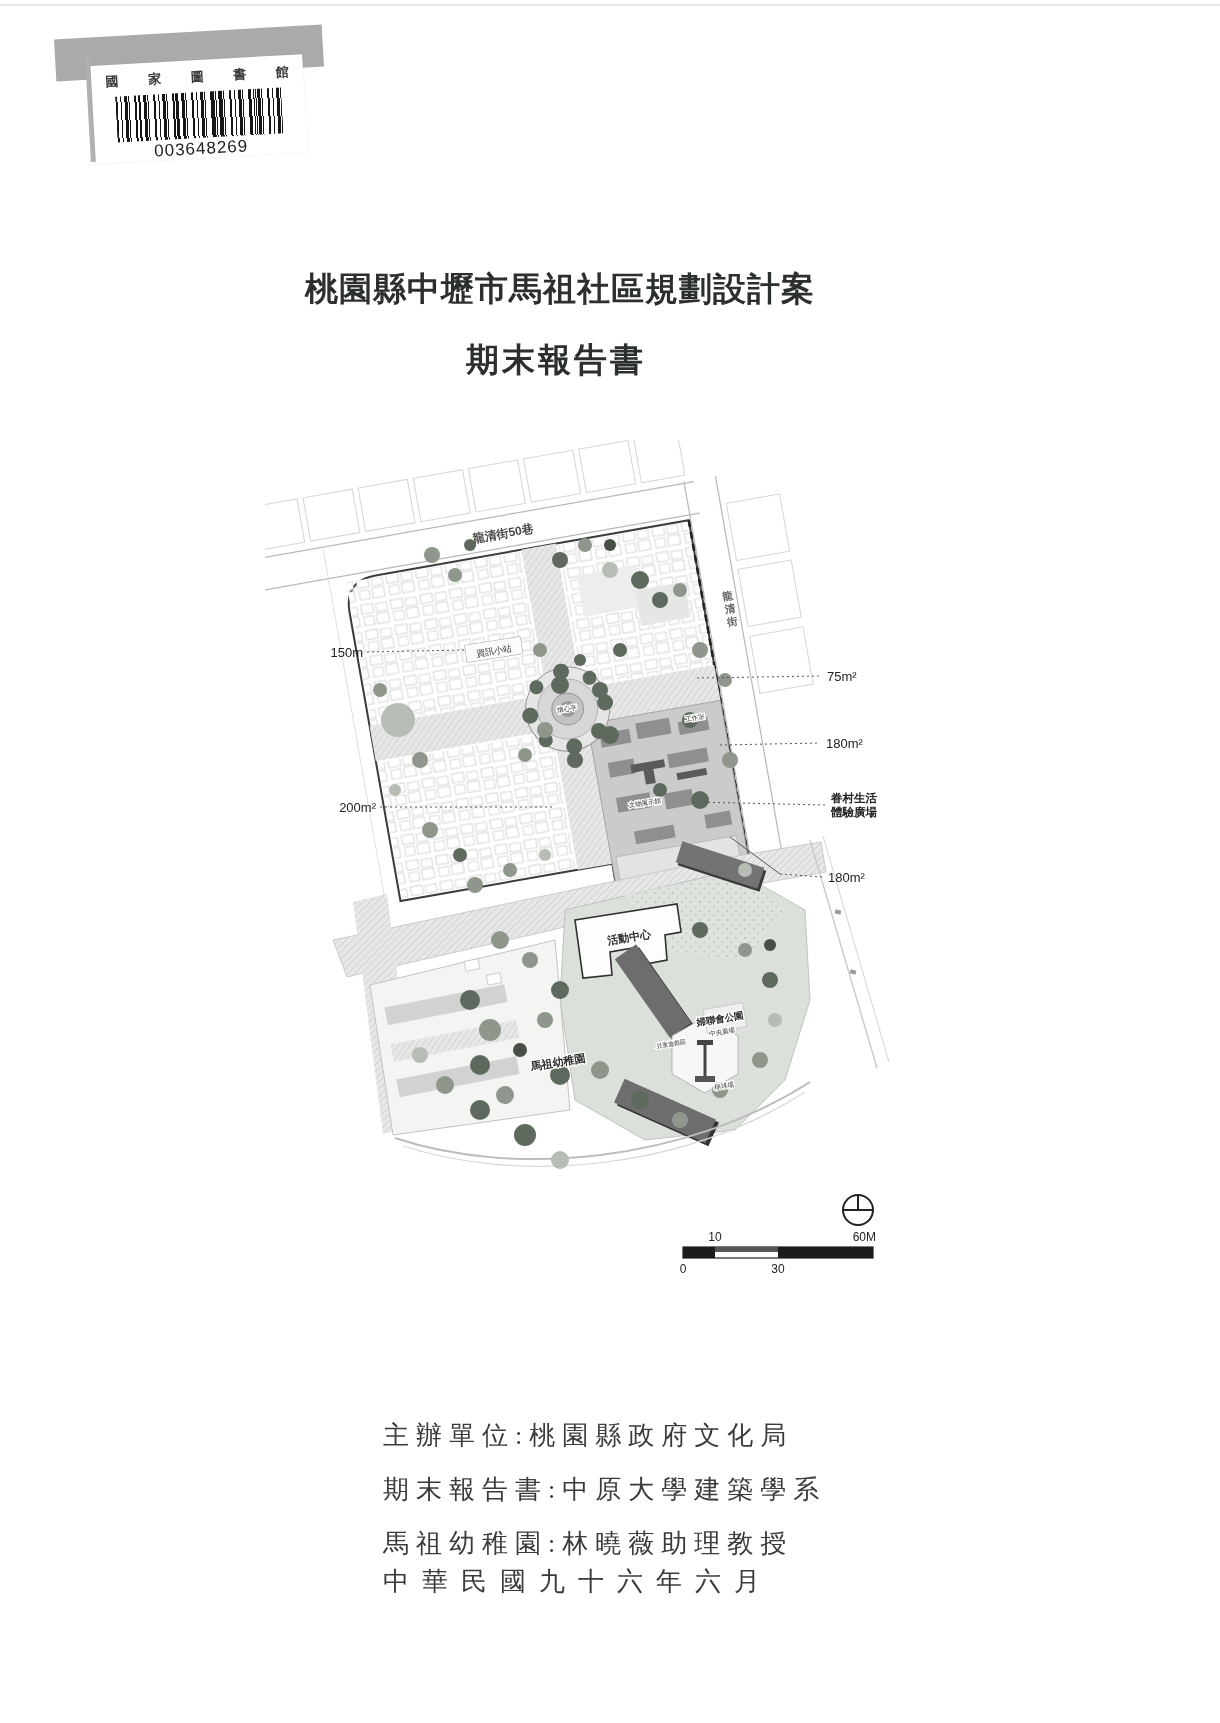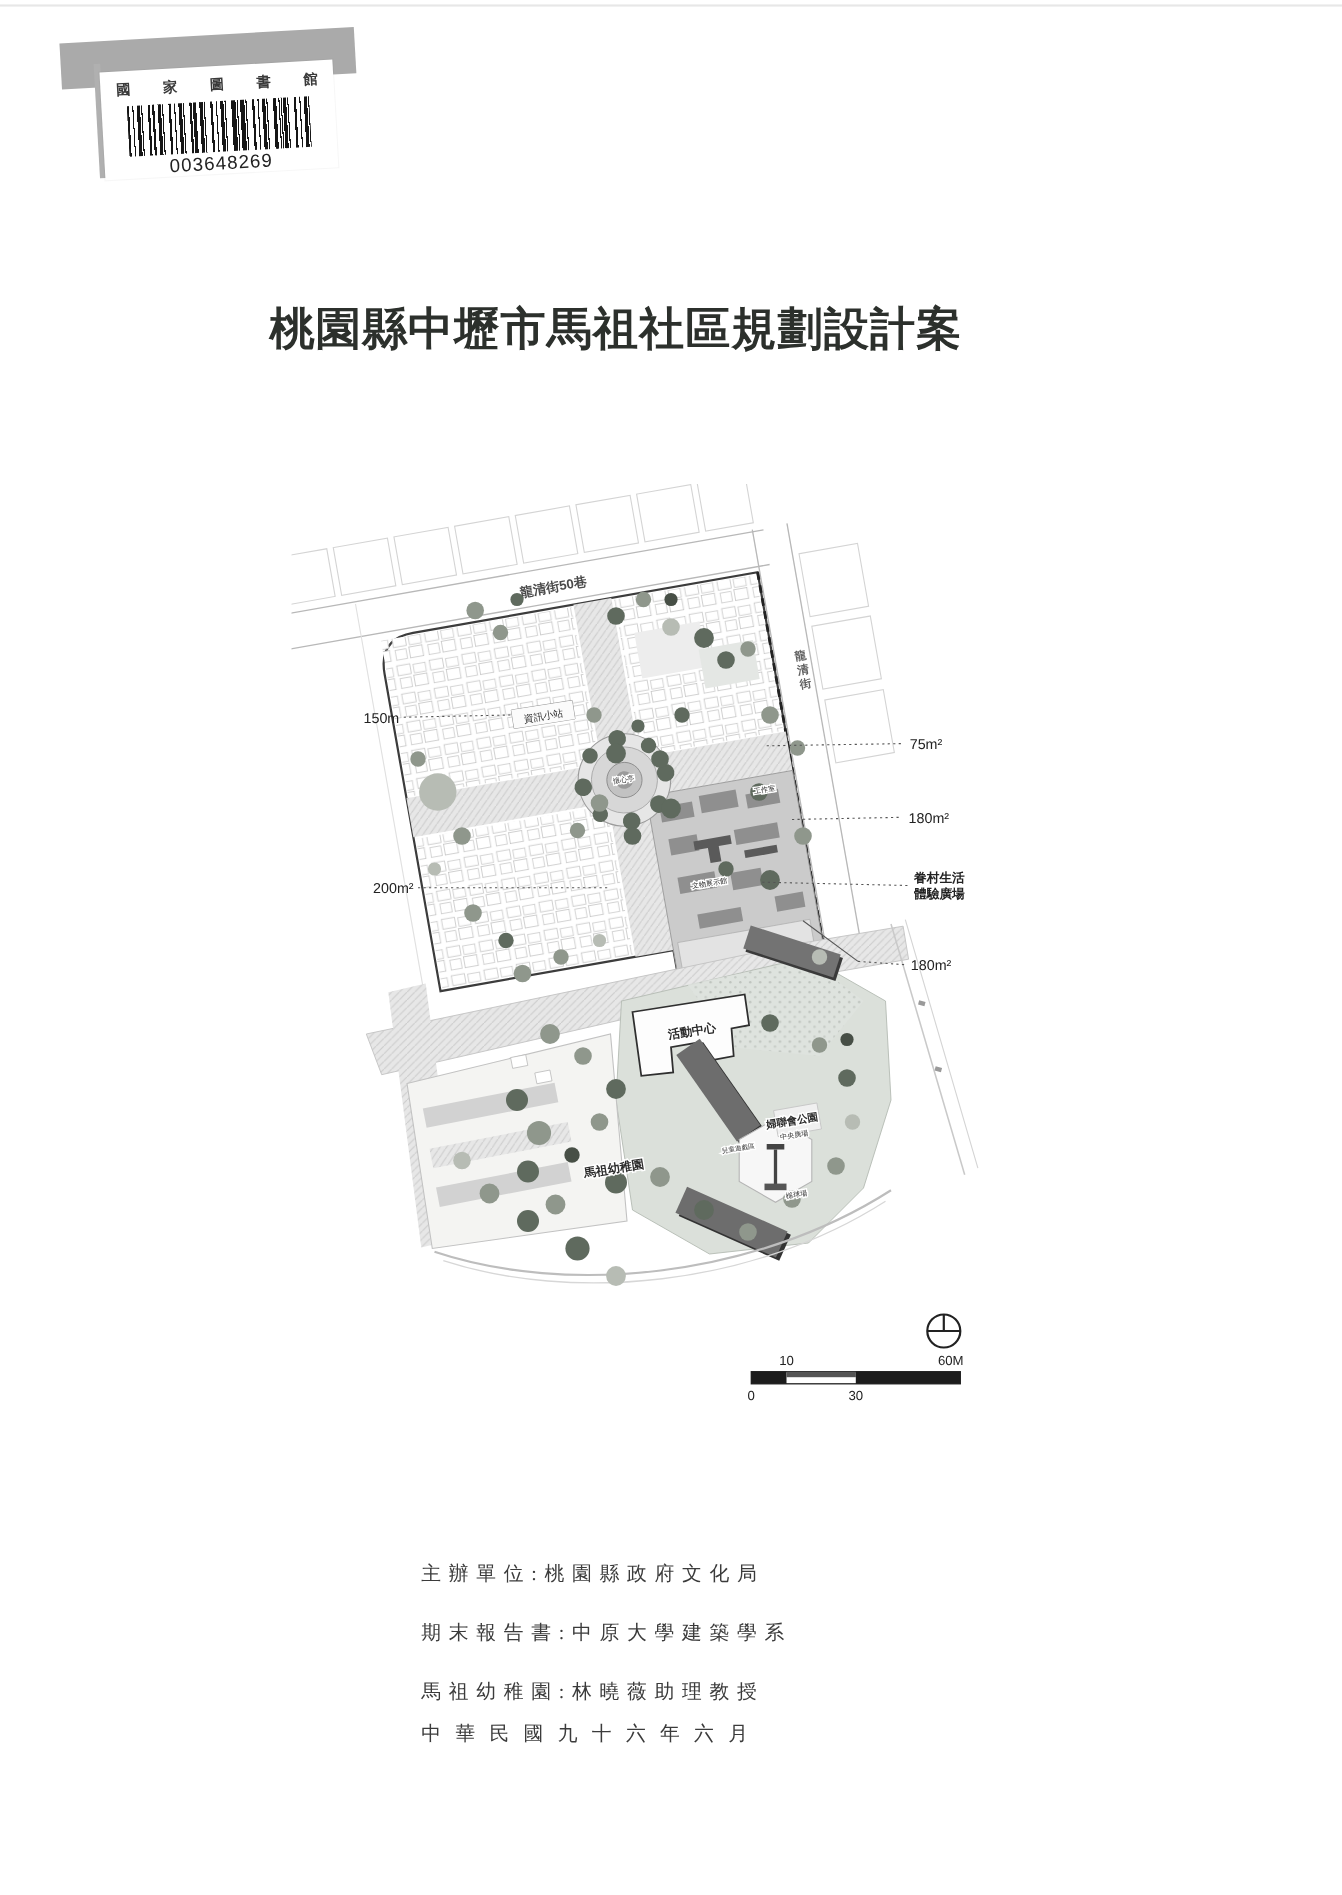--- a/index.html
+++ b/index.html
@@ -31,35 +31,35 @@
     margin:6px auto 0 auto;width:166px;height:46px;
     background-image:
       repeating-linear-gradient(90deg,#161616 0 2px,transparent 2px 5px,#161616 5px 6px,transparent 6px 9px,#161616 9px 12px,transparent 12px 13px,#161616 13px 14px,transparent 14px 19px),
       repeating-linear-gradient(90deg,transparent 0 23px,#161616 23px 25px,transparent 25px 29px,#161616 29px 30px,transparent 30px 37px);
   }
   .sticker-number{margin-top:1px;font-size:17px;color:#222;letter-spacing:1px;}
 
   
   .main-title{
     position:absolute;left:0;top:245px;width:1120px;text-align:center;
-    font-size:41px;font-weight:bold;letter-spacing:1px;color:#2c302c;white-space:nowrap;
+    font-size:33px;font-weight:bold;letter-spacing:1px;color:#2c302c;white-space:nowrap;
   }
   .sub-title{
     position:absolute;left:0;top:311px;width:1112px;text-align:center;
     font-size:33px;font-weight:bold;letter-spacing:3px;color:#2c302c;white-space:nowrap;
   }
 
   
   .siteplan{position:absolute;left:265px;top:440px;width:630px;height:835px;}
   .siteplan svg{display:block;}
   .svg-label{font-family:"Liberation Sans", sans-serif;}
 
   
   .credits{position:absolute;left:383px;top:1418px;width:560px;font-family:"Liberation Serif", serif;color:#3b3b3b;}
-  .credit-line{position:absolute;left:0;font-size:18px;letter-spacing:7px;white-space:nowrap;}
+  .credit-line{position:absolute;left:0;font-size:26px;letter-spacing:7px;white-space:nowrap;}
   .credit-1{top:0;}
   .credit-2{top:54px;}
   .credit-3{top:108px;}
   .credit-date{top:146px;letter-spacing:13px;}
 </style>
 </head>
 <body>
 
 <div class="page">
 
@@ -67,20 +67,21 @@
   <div class="scan-wedge"></div>
   <div class="scan-sliver"></div>
 
   <div class="sticker">
     <div class="sticker-institution">國 家 圖 書 館</div>
     <div class="barcode"></div>
     <div class="sticker-number">003648269</div>
   </div>
 
   <h1 class="main-title">桃園縣中壢市馬祖社區規劃設計案</h1>
+  <h2 class="sub-title">期末報告書</h2>
 
   <div class="siteplan">
   <svg width="630" height="835" viewBox="0 0 630 835" xmlns="http://www.w3.org/2000/svg">
     <defs>
       <pattern id="houses" width="30" height="26" patternUnits="userSpaceOnUse">
         <rect x="2" y="2" width="12" height="9" fill="#ffffff" stroke="#c3c3c3" stroke-width="0.7"></rect>
         <rect x="17" y="3" width="11" height="8" fill="#ffffff" stroke="#c8c8c8" stroke-width="0.7"></rect>
         <rect x="3" y="14" width="10" height="9" fill="#ffffff" stroke="#c8c8c8" stroke-width="0.7"></rect>
         <rect x="16" y="13" width="12" height="10" fill="#ffffff" stroke="#c3c3c3" stroke-width="0.7"></rect>
       </pattern>

